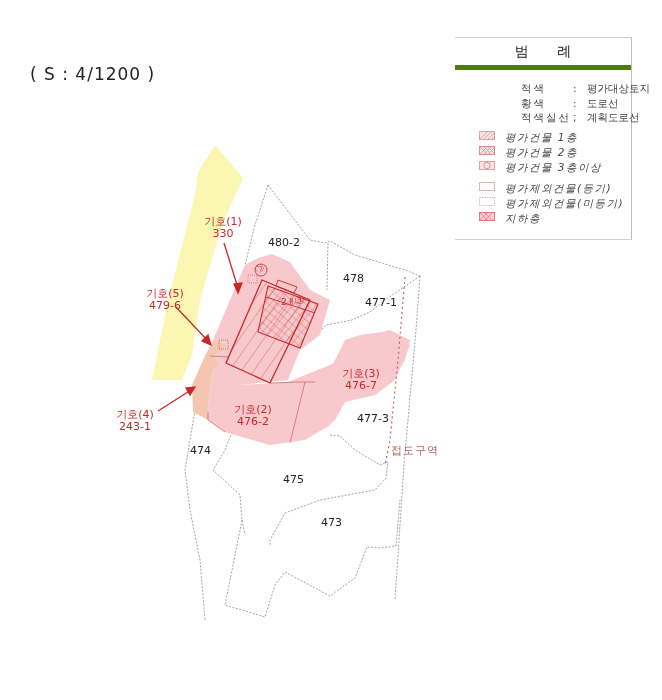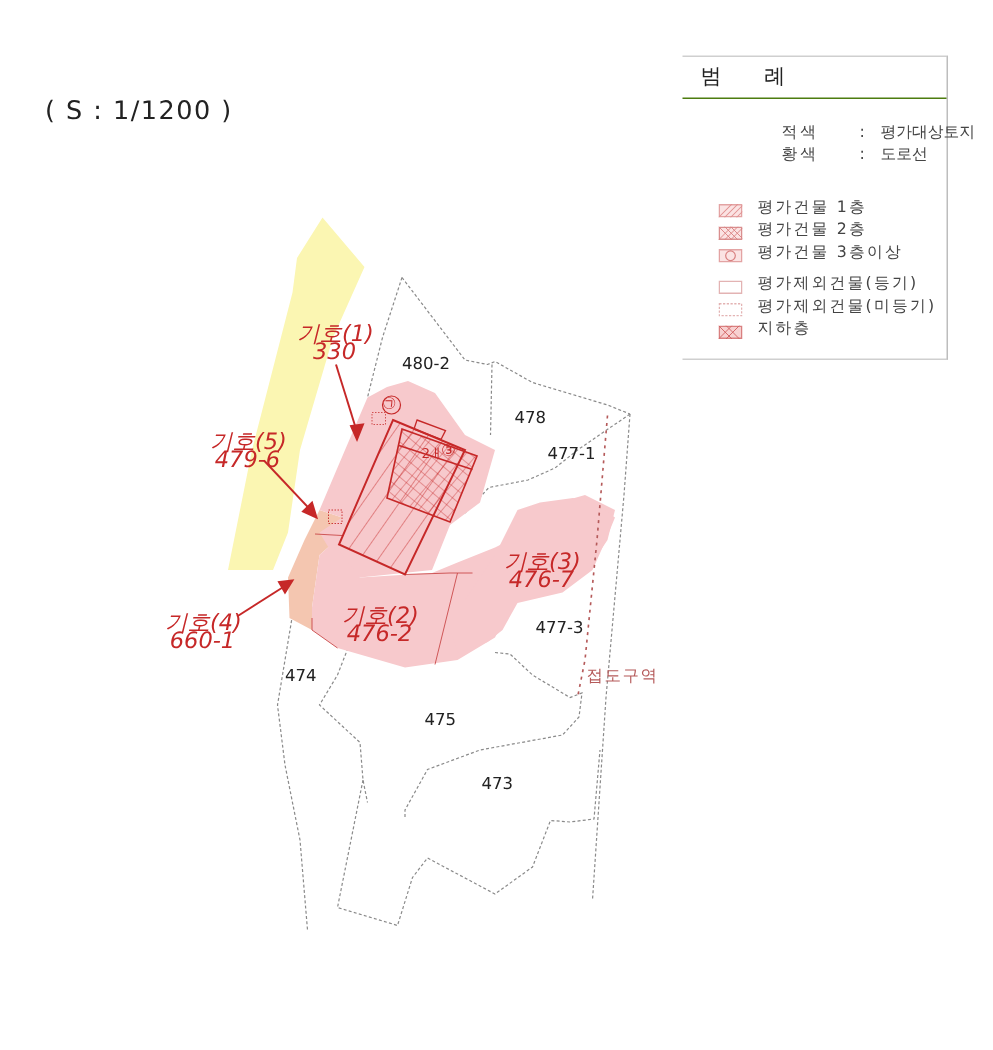--- a/index.html
+++ b/index.html
@@ -3,52 +3,57 @@
   <meta charset="utf-8">
   <style>
     html, body { margin: 0; padding: 0; background: #ffffff; }
     body { width: 662px; height: 700px; position: relative; overflow: hidden;
            font-family: "DejaVu Sans", sans-serif; }
     .scale { position: absolute; left: 30px; top: 64px; font-size: 17px; color: #222;
              letter-spacing: 1px; white-space: pre; }
     .legend { position: absolute; left: 455px; top: 37px; width: 177px; height: 203px;
               border-top: 1px solid #cfcfcf; border-right: 1px solid #bdbdbd;
               border-bottom: 1px solid #cfcfcf; box-sizing: border-box; }
-    .legend-title { height: 27px; border-bottom: 1px solid #4d7c0f; 
+    .legend-title { height: 27px; border-bottom: 5px solid #4d7c0f; text-align: center;
                     font-size: 14px; line-height: 27px; color: #222; letter-spacing: 12px;
                     padding-left: 12px; }
     .legend-rows { position: absolute; left: 24px; top: 43px; font-size: 10.5px; color: #444; }
     .lrow { height: 14.5px; line-height: 14.5px; white-space: nowrap; display: flex; }
     .lrow .k { width: 52px; letter-spacing: 2px; margin-left: 42px; }
     .lrow .s { width: 14px; }
     .sym { position: absolute; left: 24px; font-size: 10.5px; color: #444;
-           display: flex; align-items: flex-end; height: 14px; white-space: nowrap; letter-spacing: 1.5px; }
+           display: flex; align-items: flex-start; height: 14px; white-space: nowrap; letter-spacing: 1.5px; font-style: italic; }
     .sw { width: 16px; height: 9px; margin-right: 10px; box-sizing: border-box; }
     svg.map { position: absolute; left: 0; top: 0; }
     .lbl { position: absolute; font-size: 11px; color: #222; white-space: nowrap; }
-    .red { color: #c62828; text-align: center; line-height: 12px; font-size: 15px; font-style: italic; }
+    .red { color: #c62828; text-align: center; line-height: 12px; font-size: 11px; }
     .zone { position: absolute; font-size: 11px; color: #b55a5a; white-space: nowrap; letter-spacing: 1px; text-align: right; }
   </style>
 </head>
 <body>
 
-<div class="scale">( S : 1/1200 )</div>
+<div class="scale">( S : 4/1200 )</div>
 
 <div class="legend">
   <div class="legend-title">범 례</div>
   <div class="legend-rows">
     <div class="lrow">
       <span class="k">적색</span>
       <span class="s">:</span>
       <span>평가대상토지</span>
     </div>
     <div class="lrow">
       <span class="k">황색</span>
       <span class="s">:</span>
       <span>도로선</span>
+    </div>
+    <div class="lrow">
+      <span class="k">적색실선</span>
+      <span class="s">;</span>
+      <span>계획도로선</span>
     </div>
   </div>
 
   <div class="sym" style="top:93px">
     <svg class="sw" width="16" height="9">
         <rect x="0.5" y="0.5" width="15" height="8" fill="#fbe3e3" stroke="#e3a3a3"></rect>
         <path d="M0 9L9 0M4 9L13 0M8 9L16 1M12 9L16 5" stroke="#e08f8f" stroke-width="0.7"></path>
       </svg>
     <span>평가건물 1층</span>
   </div>
@@ -157,21 +162,21 @@
 <div class="lbl red" style="left:198px;top:216px;width:50px">
   <div>기호(1)</div>
   <div>330</div>
 </div>
 <div class="lbl red" style="left:140px;top:288px;width:50px">
   <div>기호(5)</div>
   <div>479-6</div>
 </div>
 <div class="lbl red" style="left:110px;top:409px;width:50px">
   <div>기호(4)</div>
-  <div>660-1</div>
+  <div>243-1</div>
 </div>
 <div class="lbl red" style="left:228px;top:404px;width:50px">
   <div>기호(2)</div>
   <div>476-2</div>
 </div>
 <div class="lbl red" style="left:336px;top:368px;width:50px">
   <div>기호(3)</div>
   <div>476-7</div>
 </div>
 

